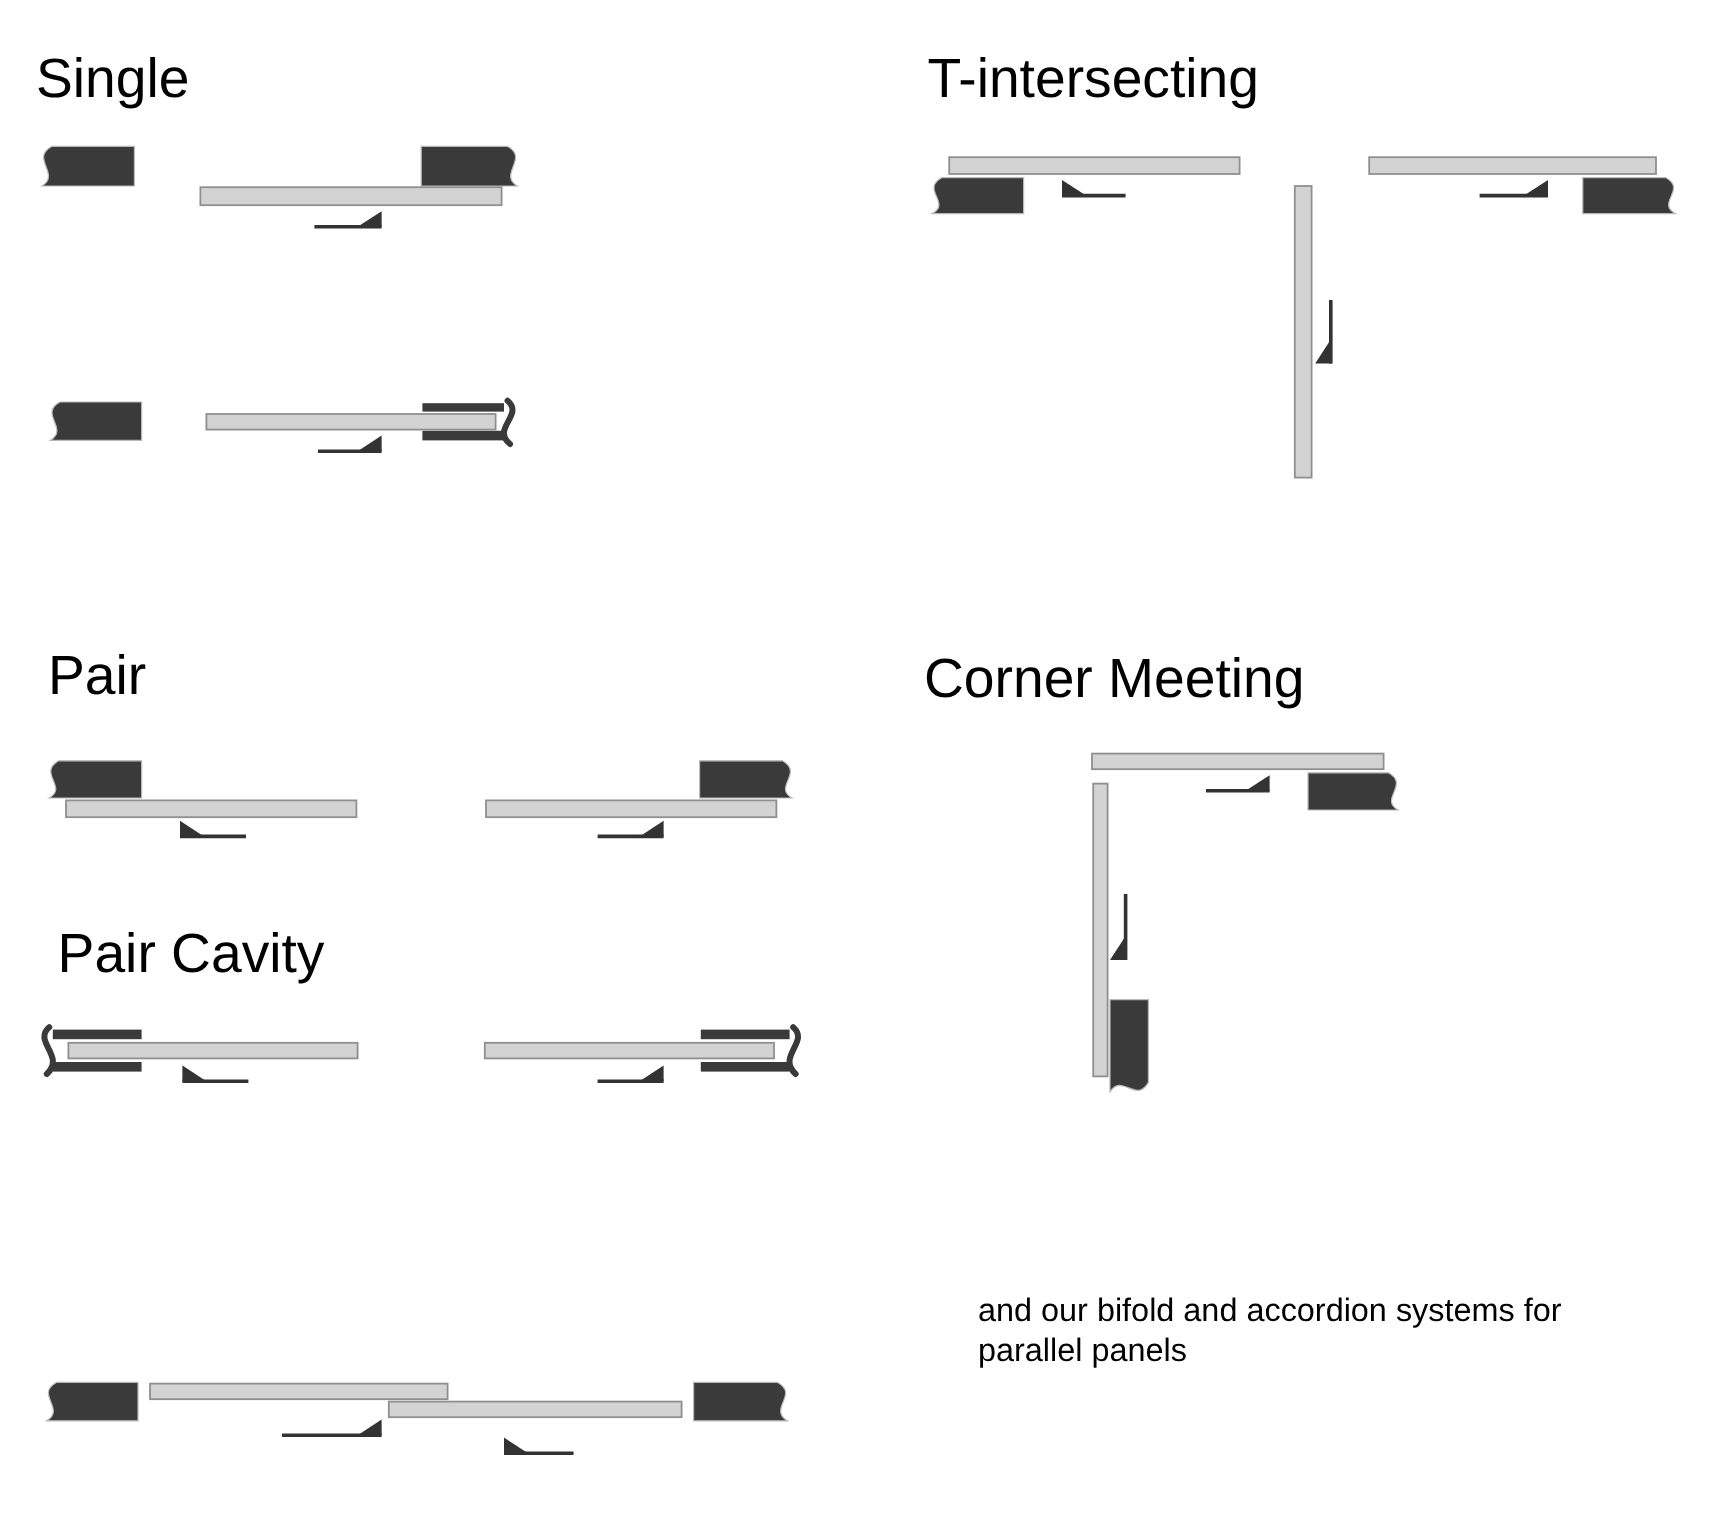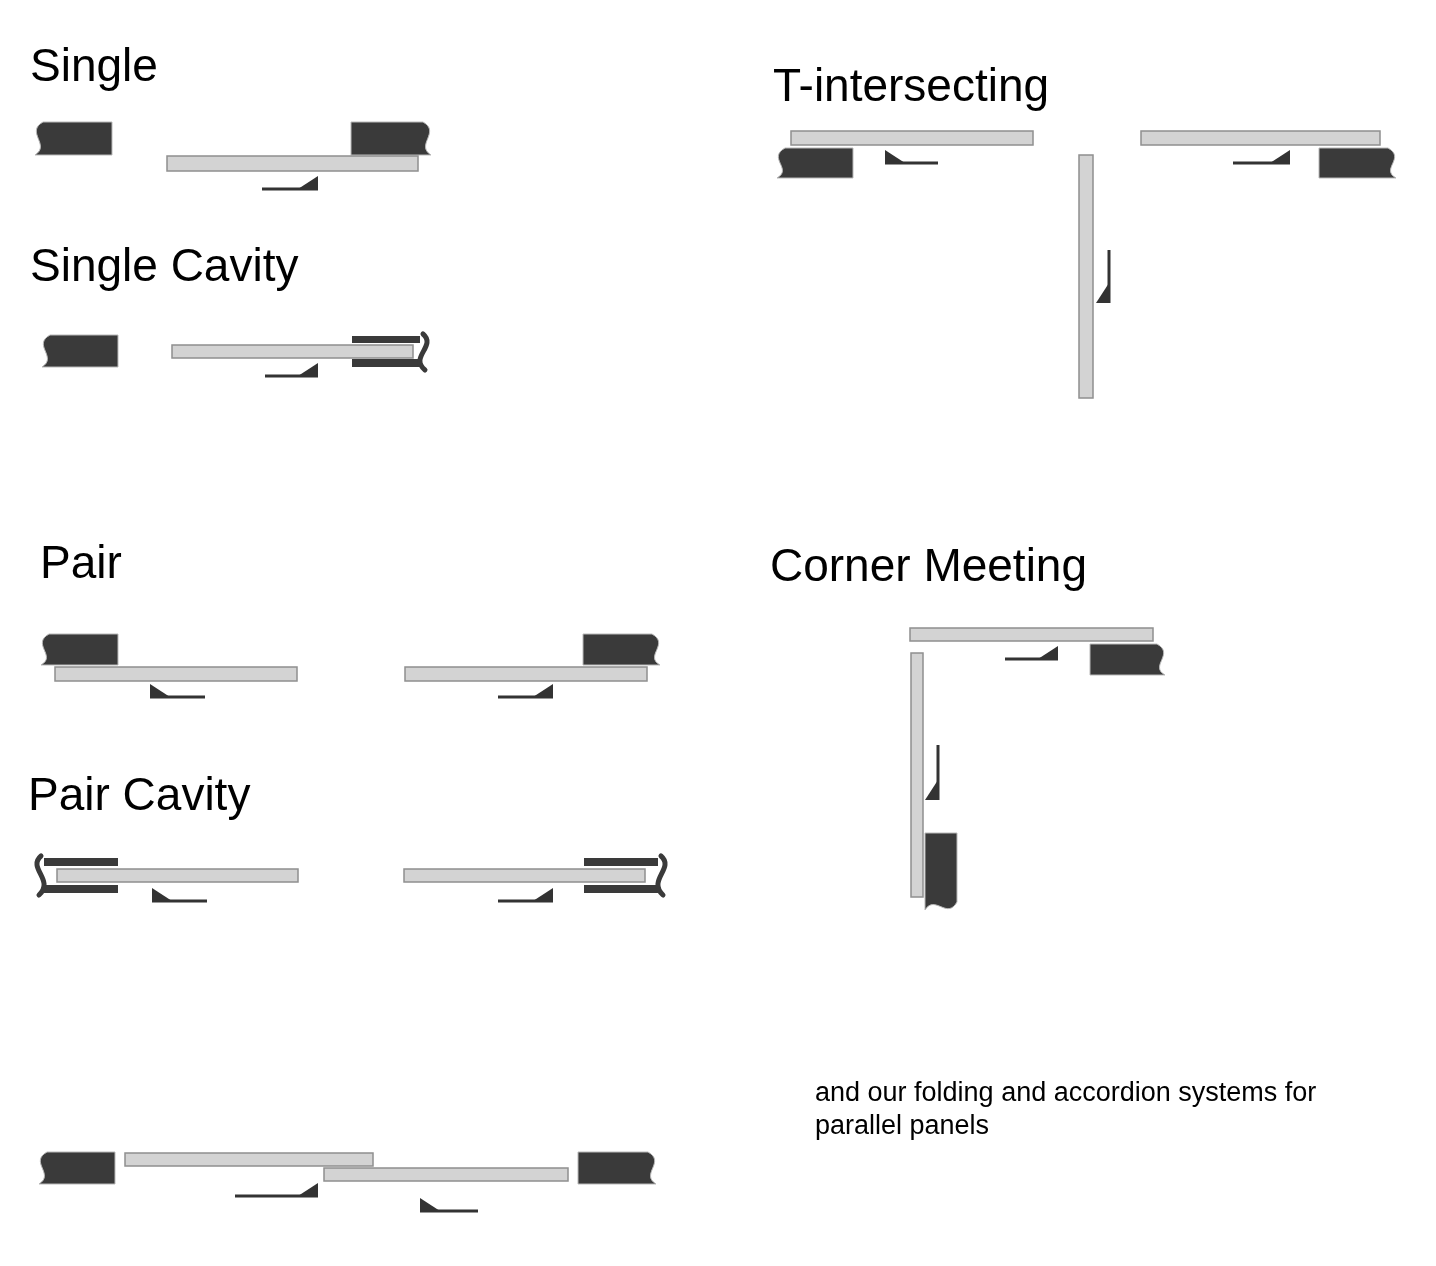--- a/index.html
+++ b/index.html
@@ -32,24 +32,23 @@
   .pocket-bar{stroke:none;}
   .break{fill:none;stroke-width:5;stroke-linecap:round;}
   .arrow-line{fill:none;stroke-width:3;}
 </style>
 </head>
 <body>
 
 <div class="canvas">
 
   <div class="title" style="left:30px;top:40px;">Single</div>
-  <div class="title" style="left:30px;top:240px;">Single Cavity</div>
   <div class="title" style="left:40px;top:537px;">Pair</div>
-  <div class="title" style="left:28px;top:769px;">Pair Cavity</div>
-  <div class="title" style="left:773px;top:40px;margin-top:20px;">T-intersecting</div>
+  <div class="title" style="left:48px;top:769px;">Pair Cavity</div>
+  <div class="title" style="left:773px;top:40px;">T-intersecting</div>
   <div class="title" style="left:770px;top:540px;">Corner Meeting</div>
 
   <svg class="diagram-layer" width="1436" height="1266" viewBox="0 0 1436 1266">
 
     <g>
       <path class="wall" d="M112,122 L43,122 C25,132 51,145 35,155 L112,155 Z" fill="#3a3a3a"></path>
       <path class="wall" d="M351,122 L423,122 C441,132 415,145 431,155 L351,155 Z" fill="#3a3a3a"></path>
       <rect class="door" x="167" y="156" width="251" height="15" fill="#d3d3d3"></rect>
       <g>
         <path class="arrow-line" d="M262,189 H318" stroke="#333333"></path>
@@ -158,17 +157,17 @@
       <rect class="door" x="911" y="653" width="12" height="244" fill="#d3d3d3"></rect>
       <g>
         <path class="arrow-line" d="M938,745 V800" stroke="#333333"></path>
         <path d="M938,780 L925,800 L938,800 Z" fill="#333333"></path>
       </g>
       <path class="wall" d="M925,833 L957,833 L957,902 C947,920 935,894 925,910 Z" fill="#3a3a3a"></path>
     </g>
   </svg>
 
   <div class="note">
-    <div>and our folding and accordion systems for</div>
+    <div>and our bifold and accordion systems for</div>
     <div>parallel panels</div>
   </div>
 
 </div>
 
 </body></html>

